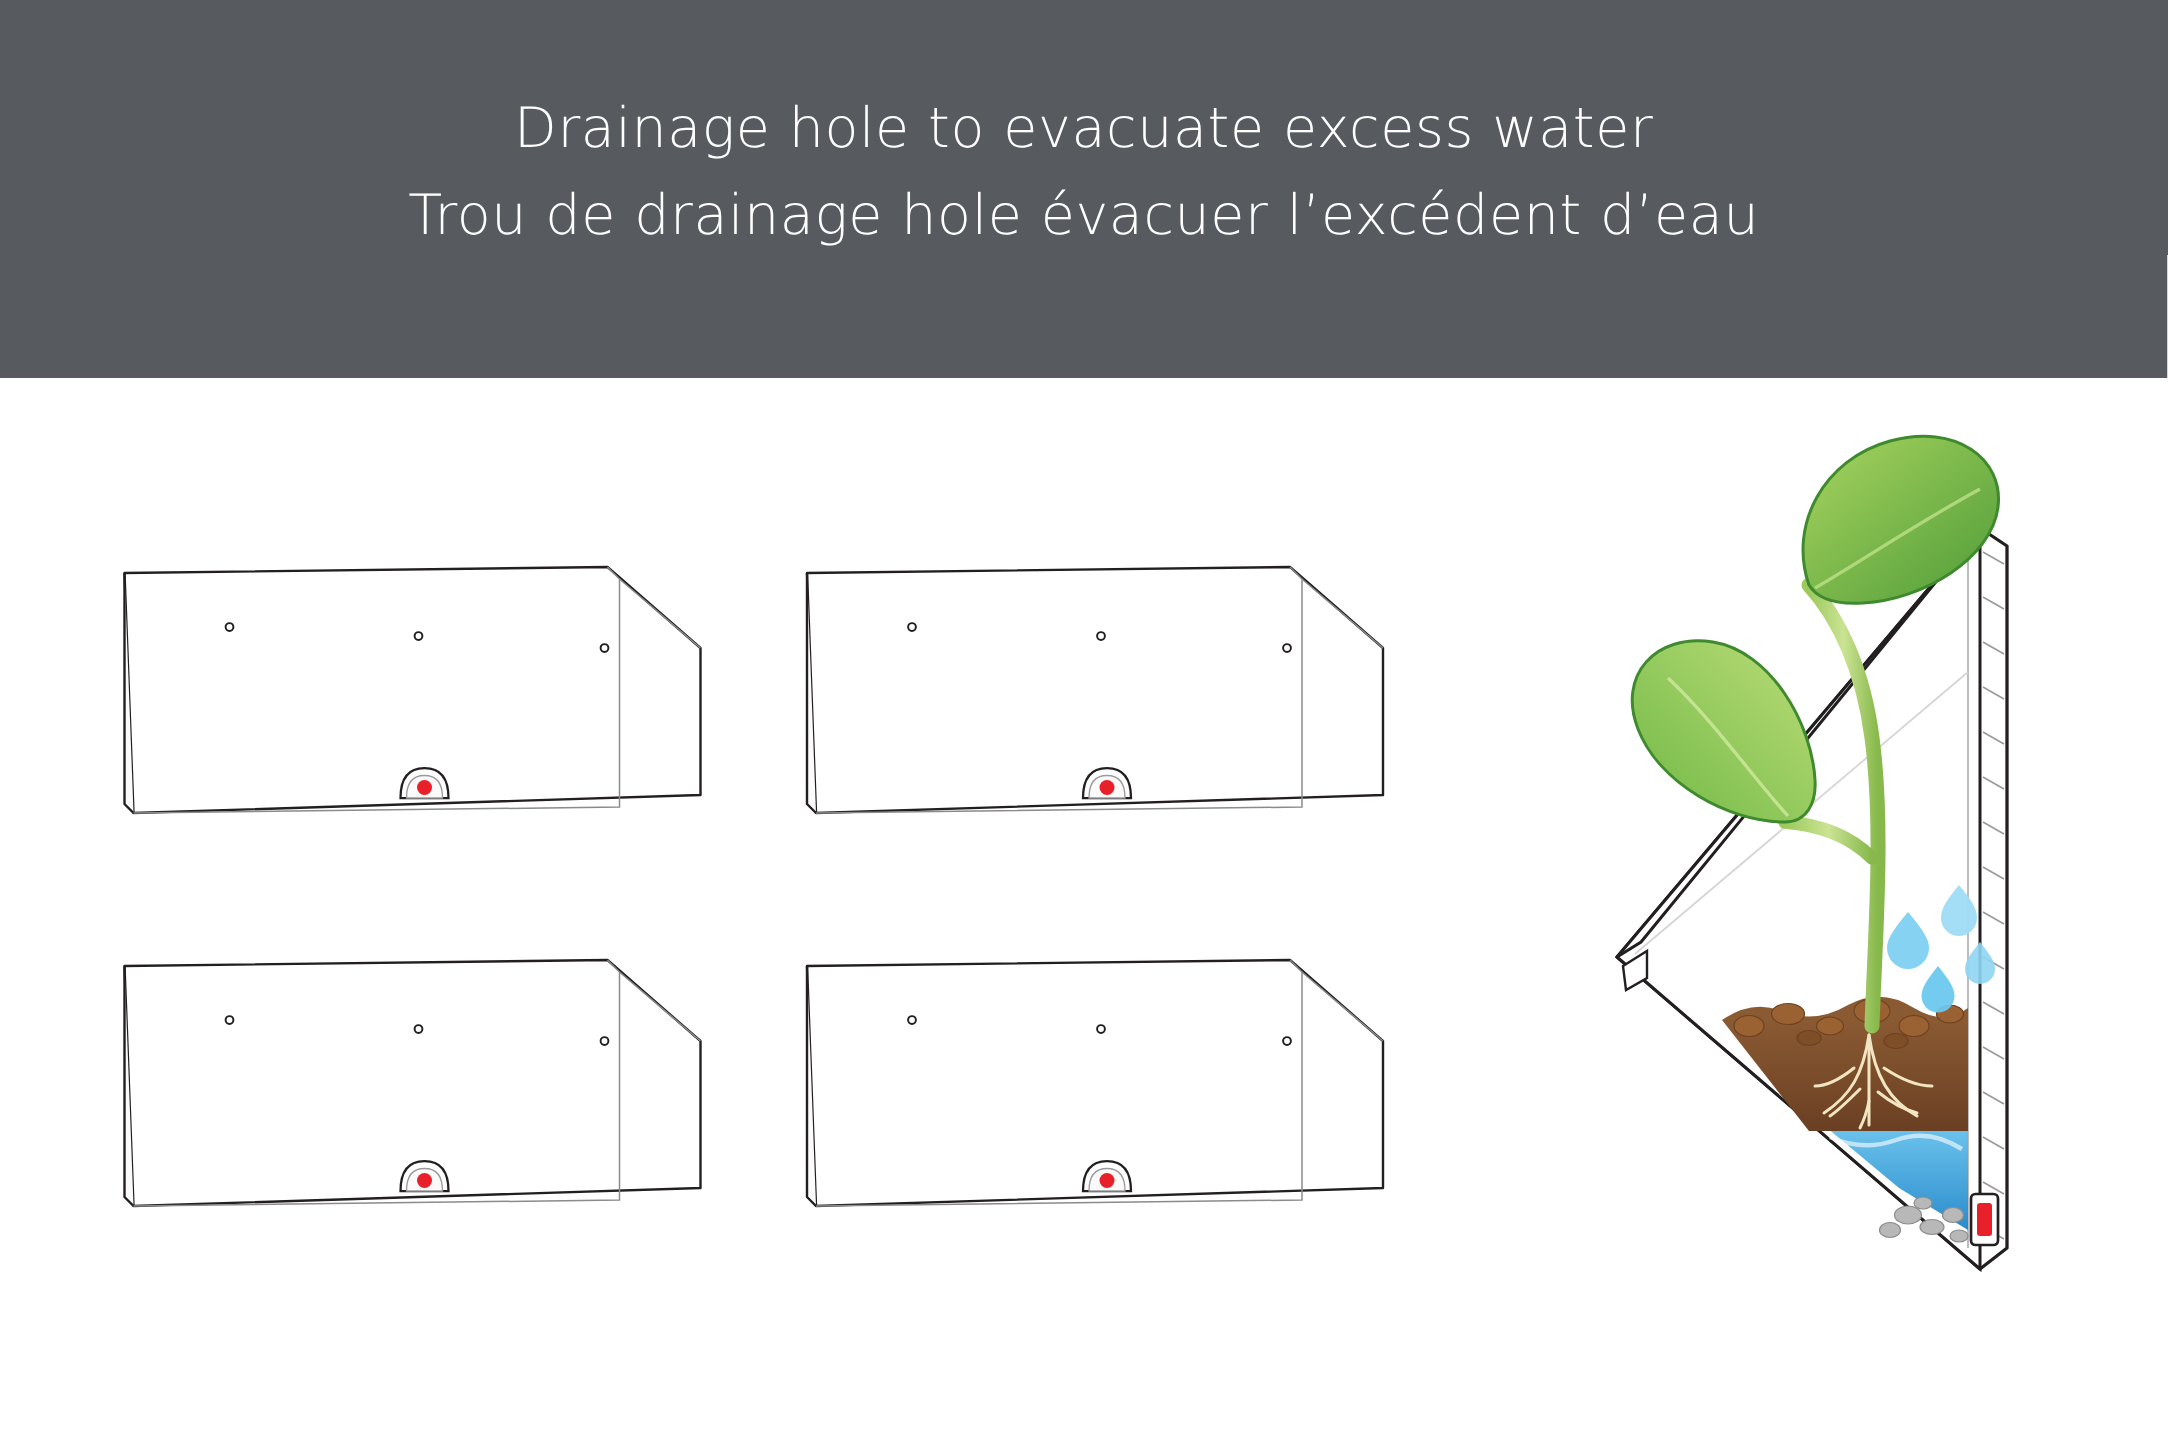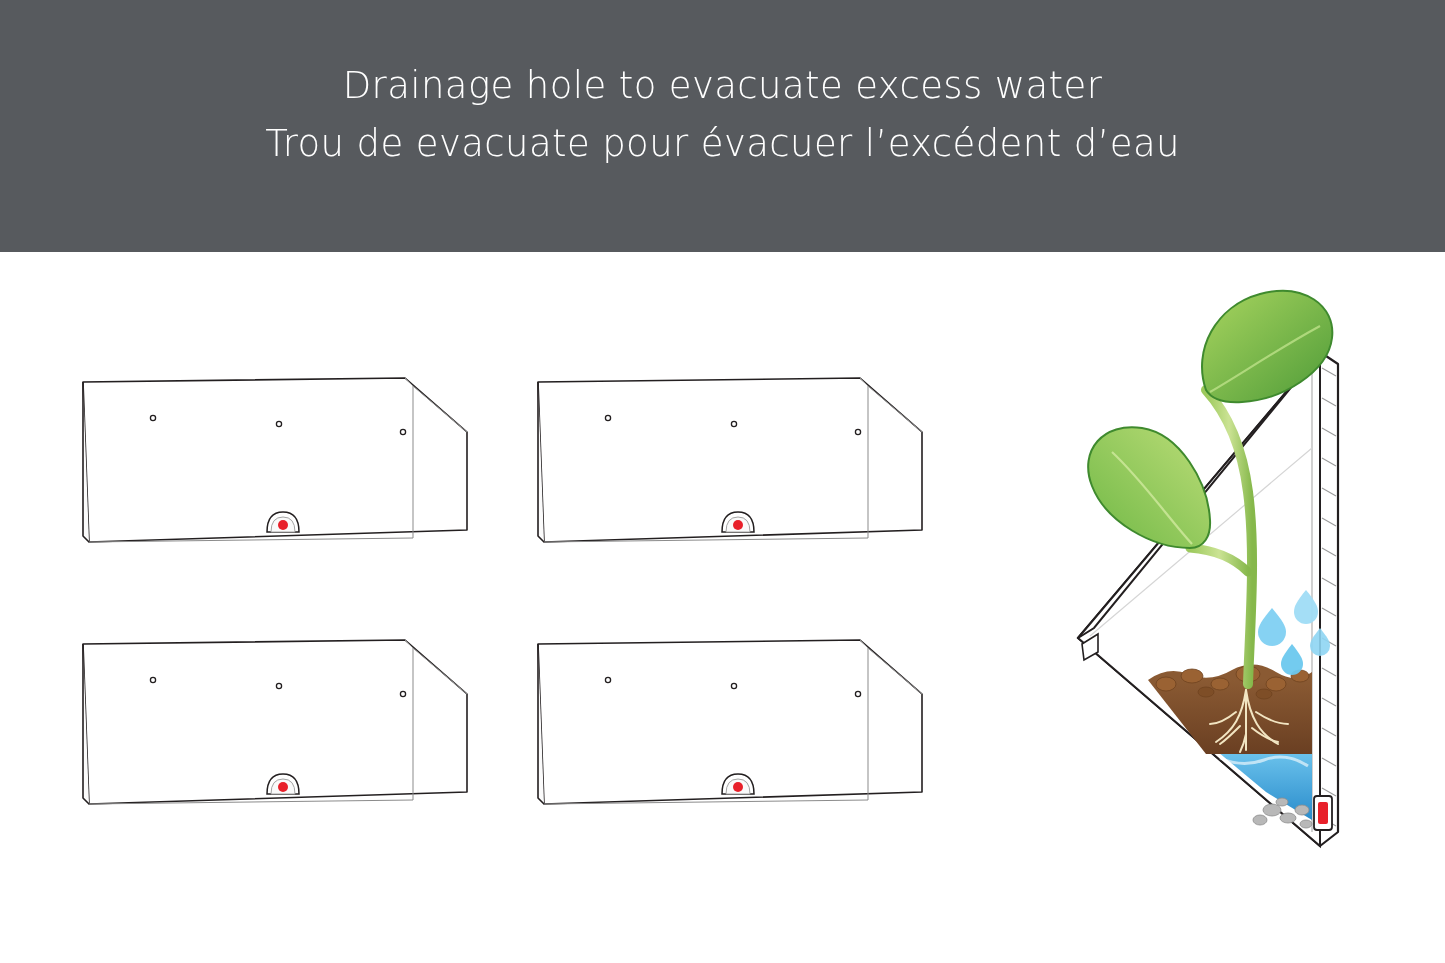--- a/index.html
+++ b/index.html
@@ -65,21 +65,21 @@
   .panel-4 { left: 530px; top: 380px; }
   .detail-1 { left: 1020px; top: 20px; }
 </style>
 </head>
 <body>
 
 <div class="page">
 
   <div class="header">
     <div class="header-line l1">Drainage hole to evacuate excess water</div>
-    <div class="header-line l2">Trou de evacuate pour évacuer l’excédent d’eau</div>
+    <div class="header-line l2">Trou de drainage hole évacuer l’excédent d’eau</div>
   </div>
 
   <div class="canvas">
 
     <svg class="panel-svg panel-1" width="420" height="200" viewBox="0 0 420 200">
       <g fill="#ffffff" stroke="#231f20" stroke-width="1.6" stroke-linejoin="round">
         <path d="M8,12 L330,8 L392,62 L392,160 L14,172 Z"></path>
         <path d="M14,172 L8,166 L8,12" fill="#fbfbfb"></path>
       </g>
       <g stroke="#8b8b8b" stroke-width="1" fill="none">

